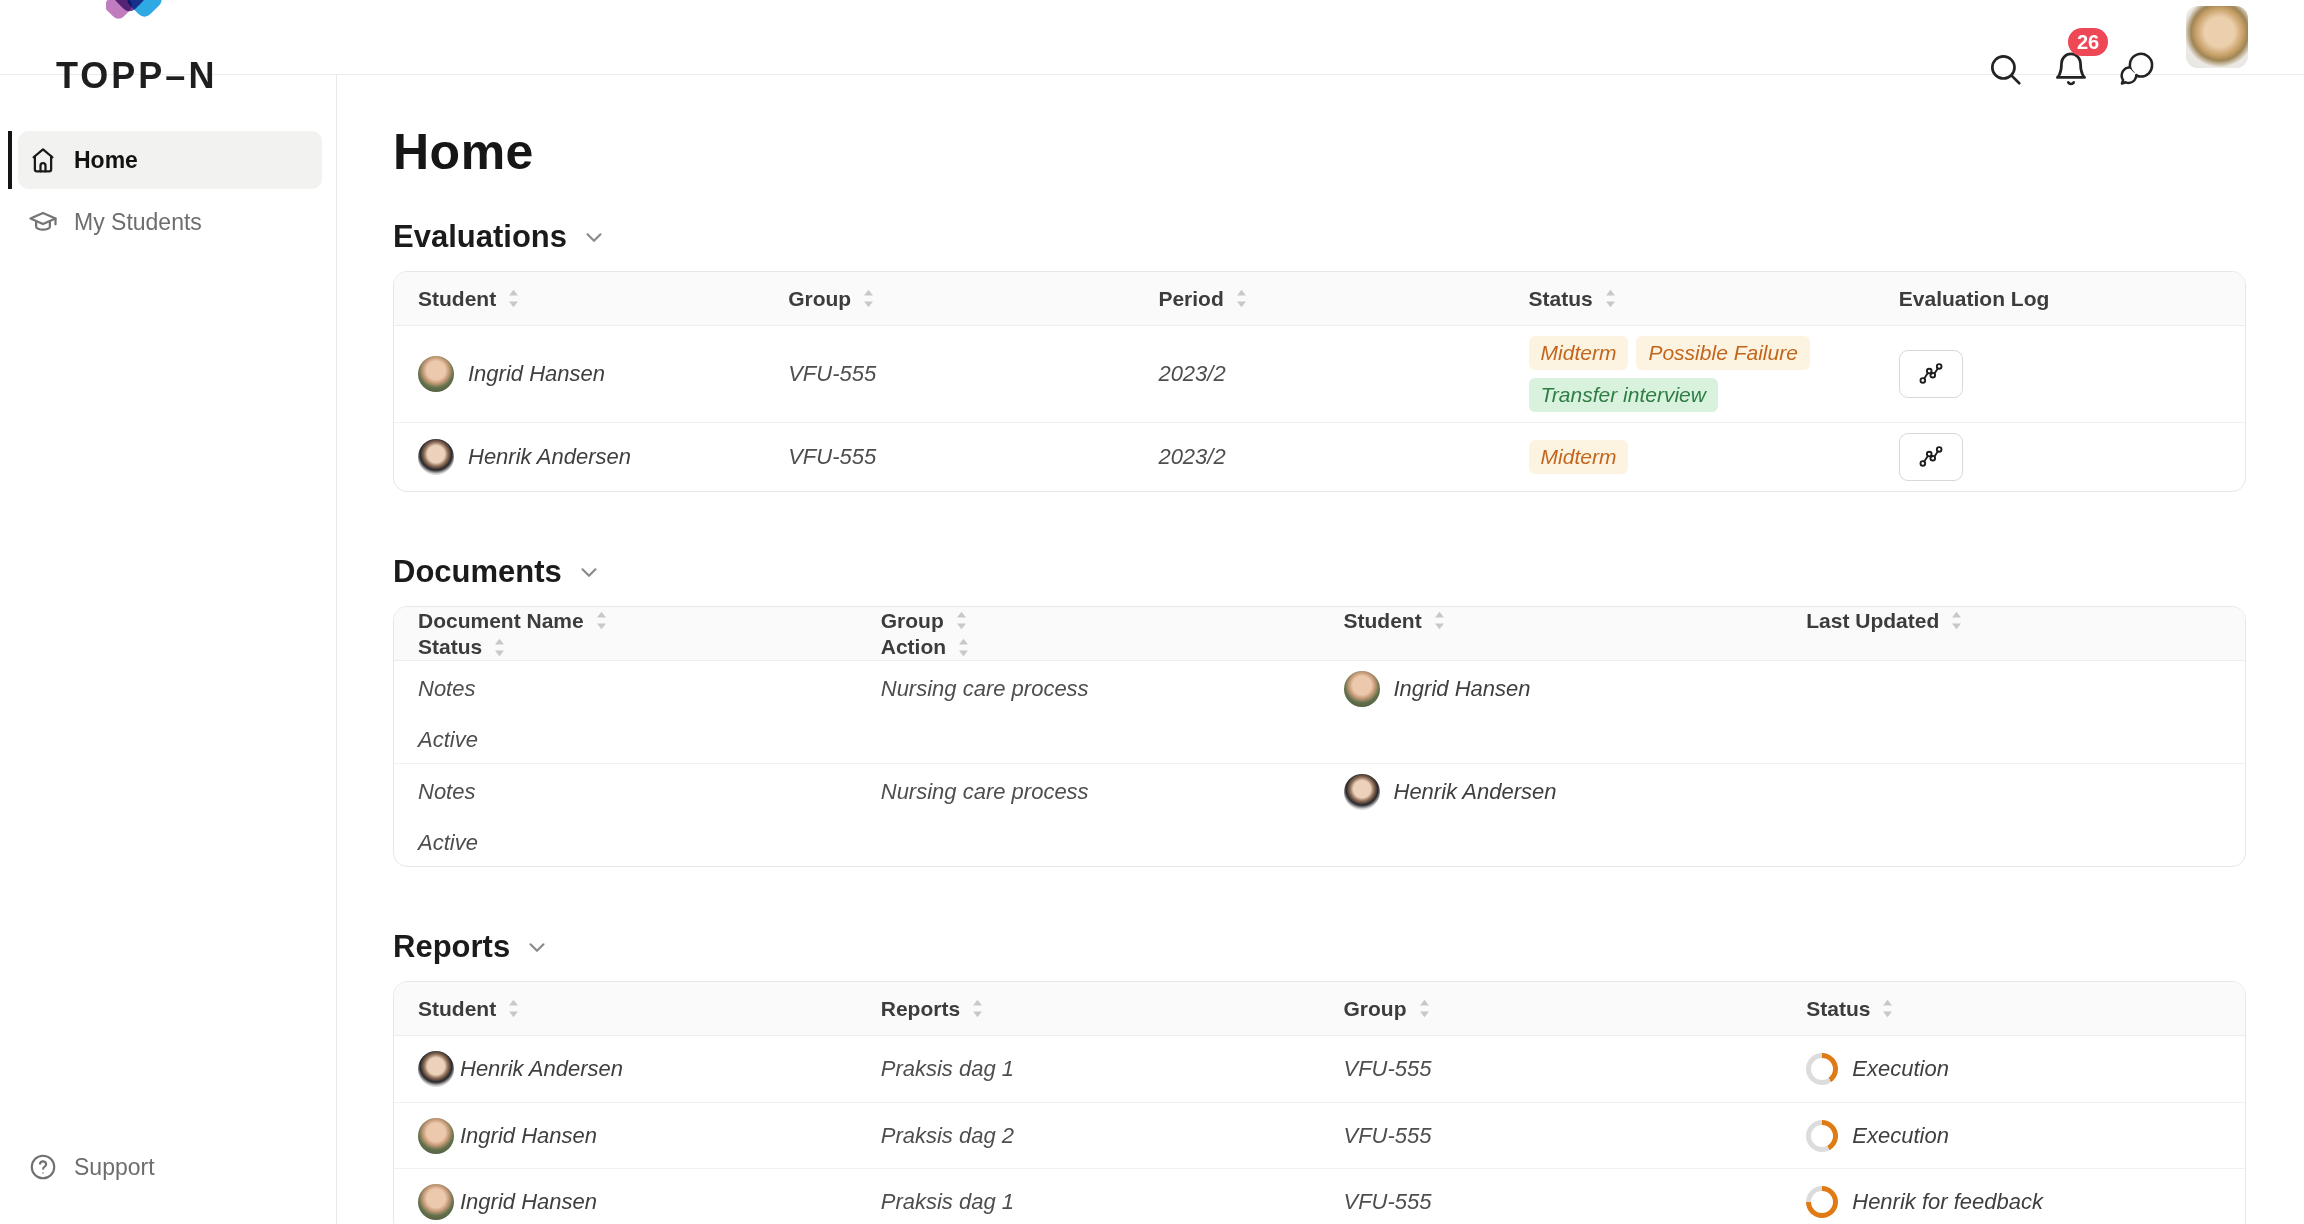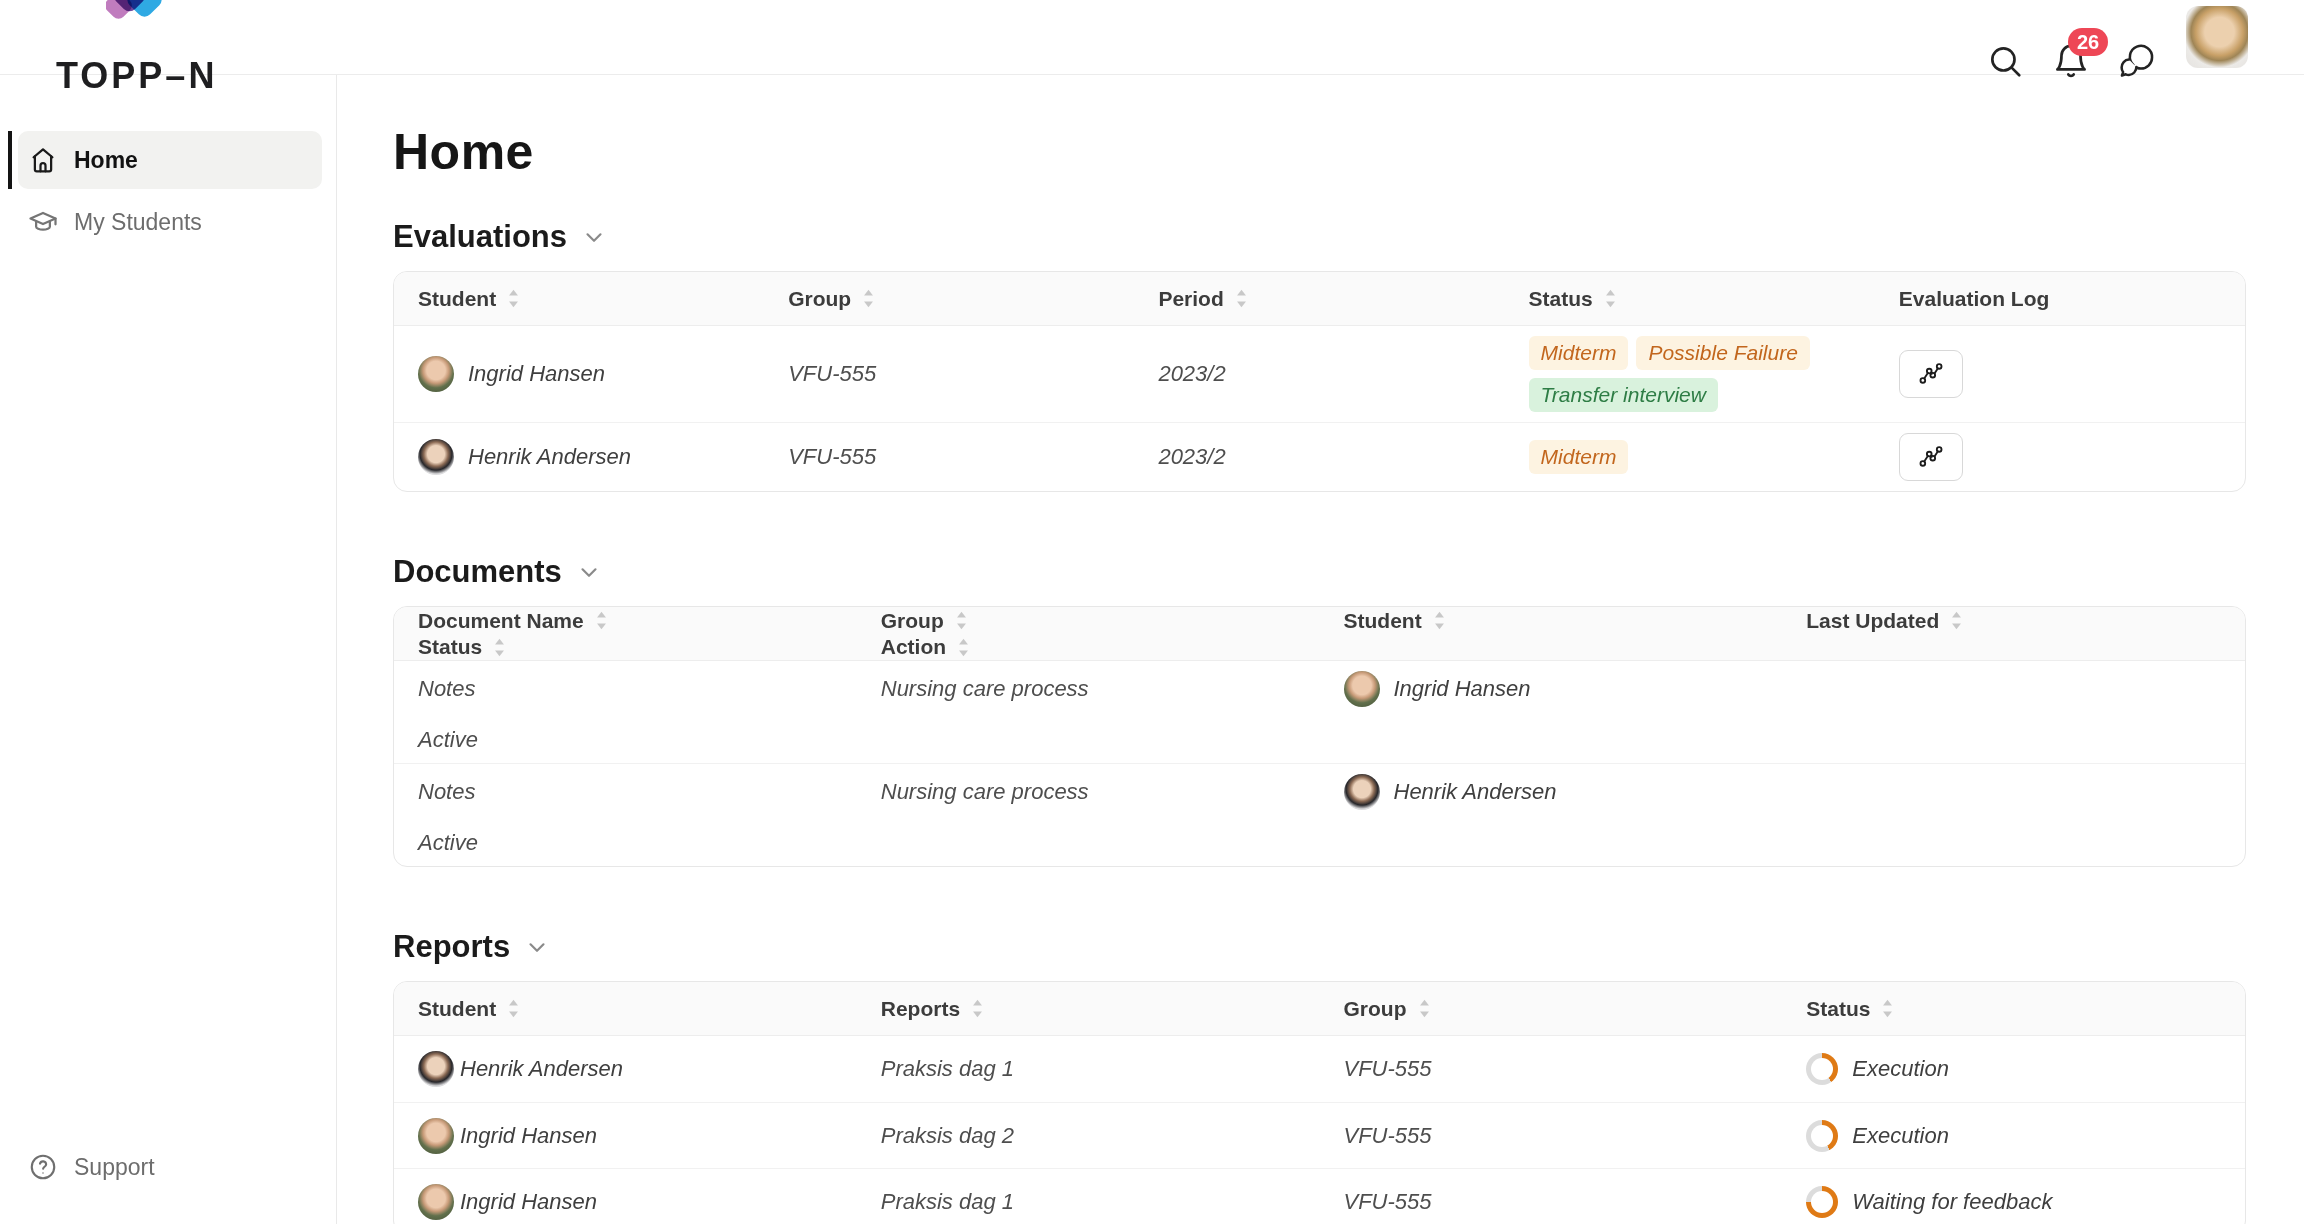--- a/index.html
+++ b/index.html
@@ -8,21 +8,21 @@
     width:2304px; height:1224px; overflow:hidden;
     background:#ffffff; color:#1c1c1c;
     font-family:"Liberation Sans", sans-serif;
   }
 
   
   .topbar { height:75px; display:flex; align-items:center; padding:0 56px; border-bottom:1px solid #ececec; background:#fff; }
   .brand { display:flex; align-items:center; gap:20px; cursor:pointer;flex-direction:column; }
   .brand-text { font-size:36px; font-weight:600; letter-spacing:3px; color:#1e1e20; }
   .top-actions { margin-left:auto; display:flex; align-items:center; gap:12px; }
-  .icon-btn { width:54px; height:54px; display:flex; align-items:center; justify-content:center; background:none; border:none; position:relative; cursor:pointer; padding:0;margin-top:48px; }
+  .icon-btn { width:54px; height:54px; display:flex; align-items:flex-end; justify-content:center; background:none; border:none; position:relative; cursor:pointer; padding:0;margin-top:48px; }
   .icon-btn svg { width:38px; height:38px; }
   .notif-badge { position:absolute; top:-6px; left:24px; background:var(--notification-red,#ee4756); color:#fff; font-size:20px; font-weight:600; min-width:28px; padding:3px 9px; border-radius:17px; text-align:center; line-height:1.1; }
   .avatar-btn { width:62px; height:62px; border-radius:12px; border:none; padding:0; margin-left:10px; overflow:hidden; cursor:pointer; }
   .avatar-user { width:100%; height:100%; background: radial-gradient(circle at 54% 42%, #ecd0ae 0 30%, #c8a067 48%, #9f8556 58%, #eceae7 72%, #e4e2df 100%); }
 
   
   .shell { display:flex; height:1149px; }
   .sidebar { width:337px; flex:none; border-right:1px solid #e9e9e9; display:flex; flex-direction:column; padding:56px 14px 42px 18px; }
   .nav-item { display:flex; align-items:center; gap:16px; height:58px; padding:0 10px; border-radius:10px; position:relative; font-size:23px; color:#6d6d6d; cursor:pointer; }
   .nav-item + .nav-item { margin-top:4px; }
@@ -387,21 +387,21 @@
 
           <div class="tr">
             <div class="td cell-student">
               <span class="avatar avatar-ingrid"></span>
               <span class="name">Ingrid Hansen</span>
             </div>
             <div class="td">Praksis dag 1</div>
             <div class="td">VFU-555</div>
             <div class="td">
               <span class="ring" style="--p: 75;"></span>
-              <span class="name">Waiting for feedback</span>
+              <span class="name">Henrik for feedback</span>
             </div>
           </div>
         </div>
 
       </div>
     </section>
   </main>
 </div>
 
 </body></html>

